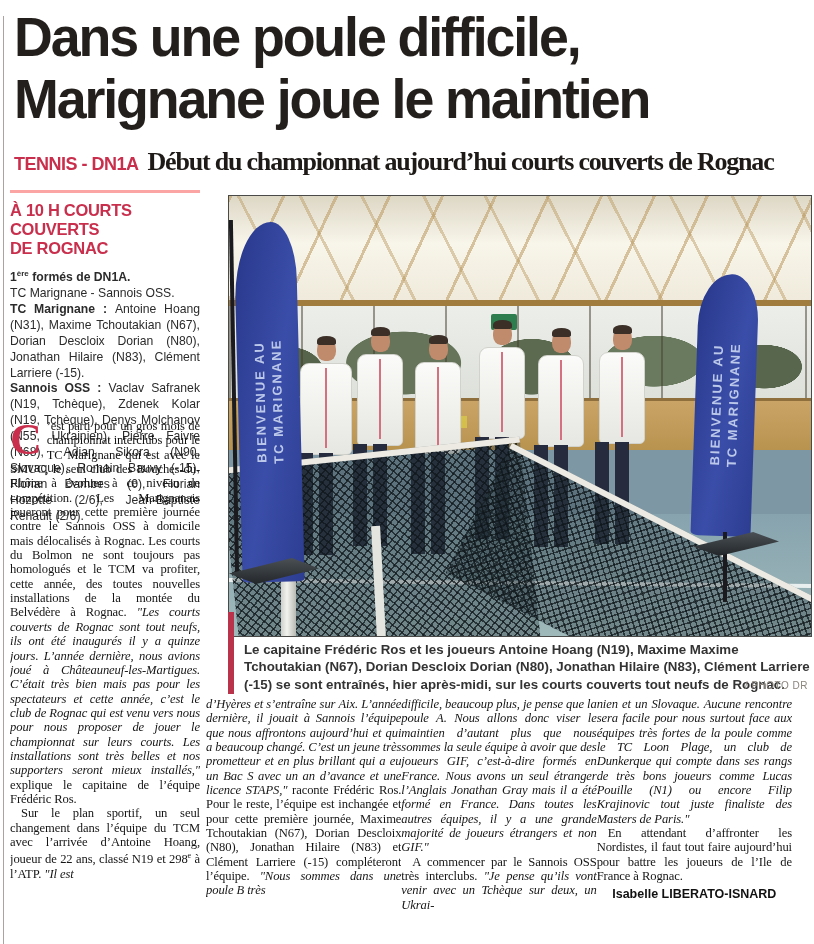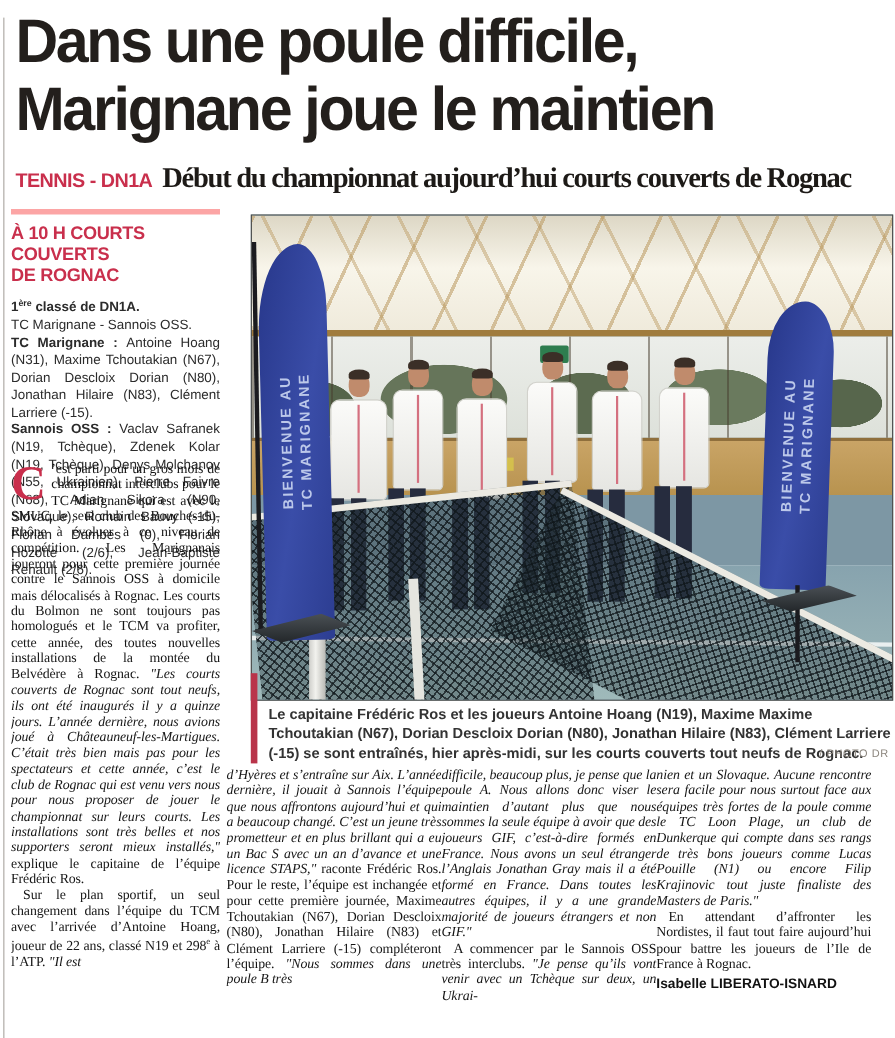--- a/index.html
+++ b/index.html
@@ -21,40 +21,40 @@
 
   
   .headline{position:absolute;left:14px;top:6px;width:796px;color:var(--headline-ink);
     font-family:"Liberation Sans",sans-serif;font-weight:800;font-size:56px;line-height:62px;
     letter-spacing:-2.2px;transform:scaleX(.96);transform-origin:left top;}
   .kicker{position:absolute;left:14px;top:147px;width:796px;display:flex;align-items:baseline;gap:9px;white-space:nowrap;}
   .kicker-tag{font-family:"Liberation Sans",sans-serif;font-weight:800;font-size:18px;color:var(--accent-red);letter-spacing:-.5px;}
   .kicker-text{font-family:"Liberation Serif",serif;font-weight:600;font-size:26px;color:#1d1a17;letter-spacing:-1.2px;}
 
   
-  .infobox{position:absolute;left:10px;top:190px;width:190px;border-top:5px solid #fca5a5;
+  .infobox{position:absolute;left:10px;top:190px;width:190px;border-top:3px solid #fca5a5;
     padding-top:8px;font-family:"Liberation Sans",sans-serif;box-sizing:border-box;}
   .infobox-title{font-weight:800;font-size:16.5px;line-height:19px;color:var(--accent-red);letter-spacing:-.3px;margin-bottom:8px;}
   .infobox-entry{font-size:12.2px;line-height:15.9px;color:#2b2b2b;text-align:justify;}
 
   
   .body{font-family:"Liberation Serif",serif;font-size:12.6px;line-height:14.35px;
     text-align:justify;letter-spacing:-.1px;color:#151515;hyphens:auto;}
   .body p{margin:0;}
   .body p.indent{text-indent:11px;}
   .run-i{font-style:italic;}
   .run-b{font-weight:700;}
   .run-sup,.run-bsup{vertical-align:super;font-size:8px;}
   .run-bsup{font-weight:700;}
   .dropcap{float:left;font-family:"Liberation Serif",serif;font-weight:700;
     font-size:44px;line-height:37px;color:var(--accent-red);padding:2px 5px 0 0;}
   .story-col1{position:absolute;left:10px;top:419px;width:190px;height:525px;overflow:hidden;}
   .cols-row{position:absolute;left:206px;top:697px;width:586px;height:247px;display:flex;overflow:hidden;}
   .scol{flex:1;overflow:hidden;}
-  .byline{text-align:left;font-family:"Liberation Sans",sans-serif;font-weight:700;font-size:12.5px;color:#111;margin-top:4px;letter-spacing:0;}
+  .byline{text-align:center;font-family:"Liberation Sans",sans-serif;font-weight:700;font-size:12.5px;color:#111;margin-top:4px;letter-spacing:0;}
 
   
   .photo-area{position:absolute;left:228px;top:195px;width:584px;height:442px;
     border:1px solid #4a4a48;box-sizing:border-box;overflow:hidden;background:#8ba6b0;}
   .photo-area *{position:absolute;}
   .sc-ceiling{left:0;right:0;top:0;height:106px;
     background:
       repeating-linear-gradient(115deg, rgba(186,152,94,.55) 0 3px, transparent 3px 48px),
       repeating-linear-gradient(63deg, rgba(186,152,94,.45) 0 3px, transparent 3px 55px),
       linear-gradient(180deg,#ddd7c5,#f8f5ea 45%,#efeadb);}
@@ -144,21 +144,21 @@
   <div class="kicker">
     <span class="kicker-tag">TENNIS - DN1A</span>
     <span class="kicker-text">Début du championnat aujourd’hui courts couverts de Rognac</span>
   </div>
 
   <div class="infobox">
     <div class="infobox-title">
       <div>À 10 H COURTS COUVERTS</div>
       <div>DE ROGNAC</div>
     </div>
-    <div class="infobox-entry"><span class="run-b">1</span><span class="run-bsup">ère</span><span class="run-b"> classé de DN1A.</span></div>
+    <div class="infobox-entry"><span class="run-b">1</span><span class="run-bsup">ère</span><span class="run-b"> formés de DN1A.</span></div>
     <div class="infobox-entry"><span>TC Marignane - Sannois OSS.</span></div>
     <div class="infobox-entry"><span class="run-b">TC Marignane : </span><span>Antoine Hoang (N31), Maxime Tchoutakian (N67), Dorian Descloix Dorian (N80), Jonathan Hilaire (N83), Clément Larriere (-15).</span></div>
     <div class="infobox-entry"><span class="run-b">Sannois OSS : </span><span>Vaclav Safranek (N19, Tchèque), Zdenek Kolar (N19, Tchèque), Denys Molchanov (N55, Ukrainien), Pierre Faivre (N68), Adian Sikora (N90, Slovaque), Romain Bauvy (-15), Florian Dambes (0), Florian Hozotte (2/6), Jean-Baptiste Renault (2/6).</span></div>
   </div>
 
   <div class="photo-area">
     <div class="sc-ceiling"></div>
     <div class="sc-beam"></div>
     <div class="sc-windows"></div>
     <div class="sc-sign"></div>

